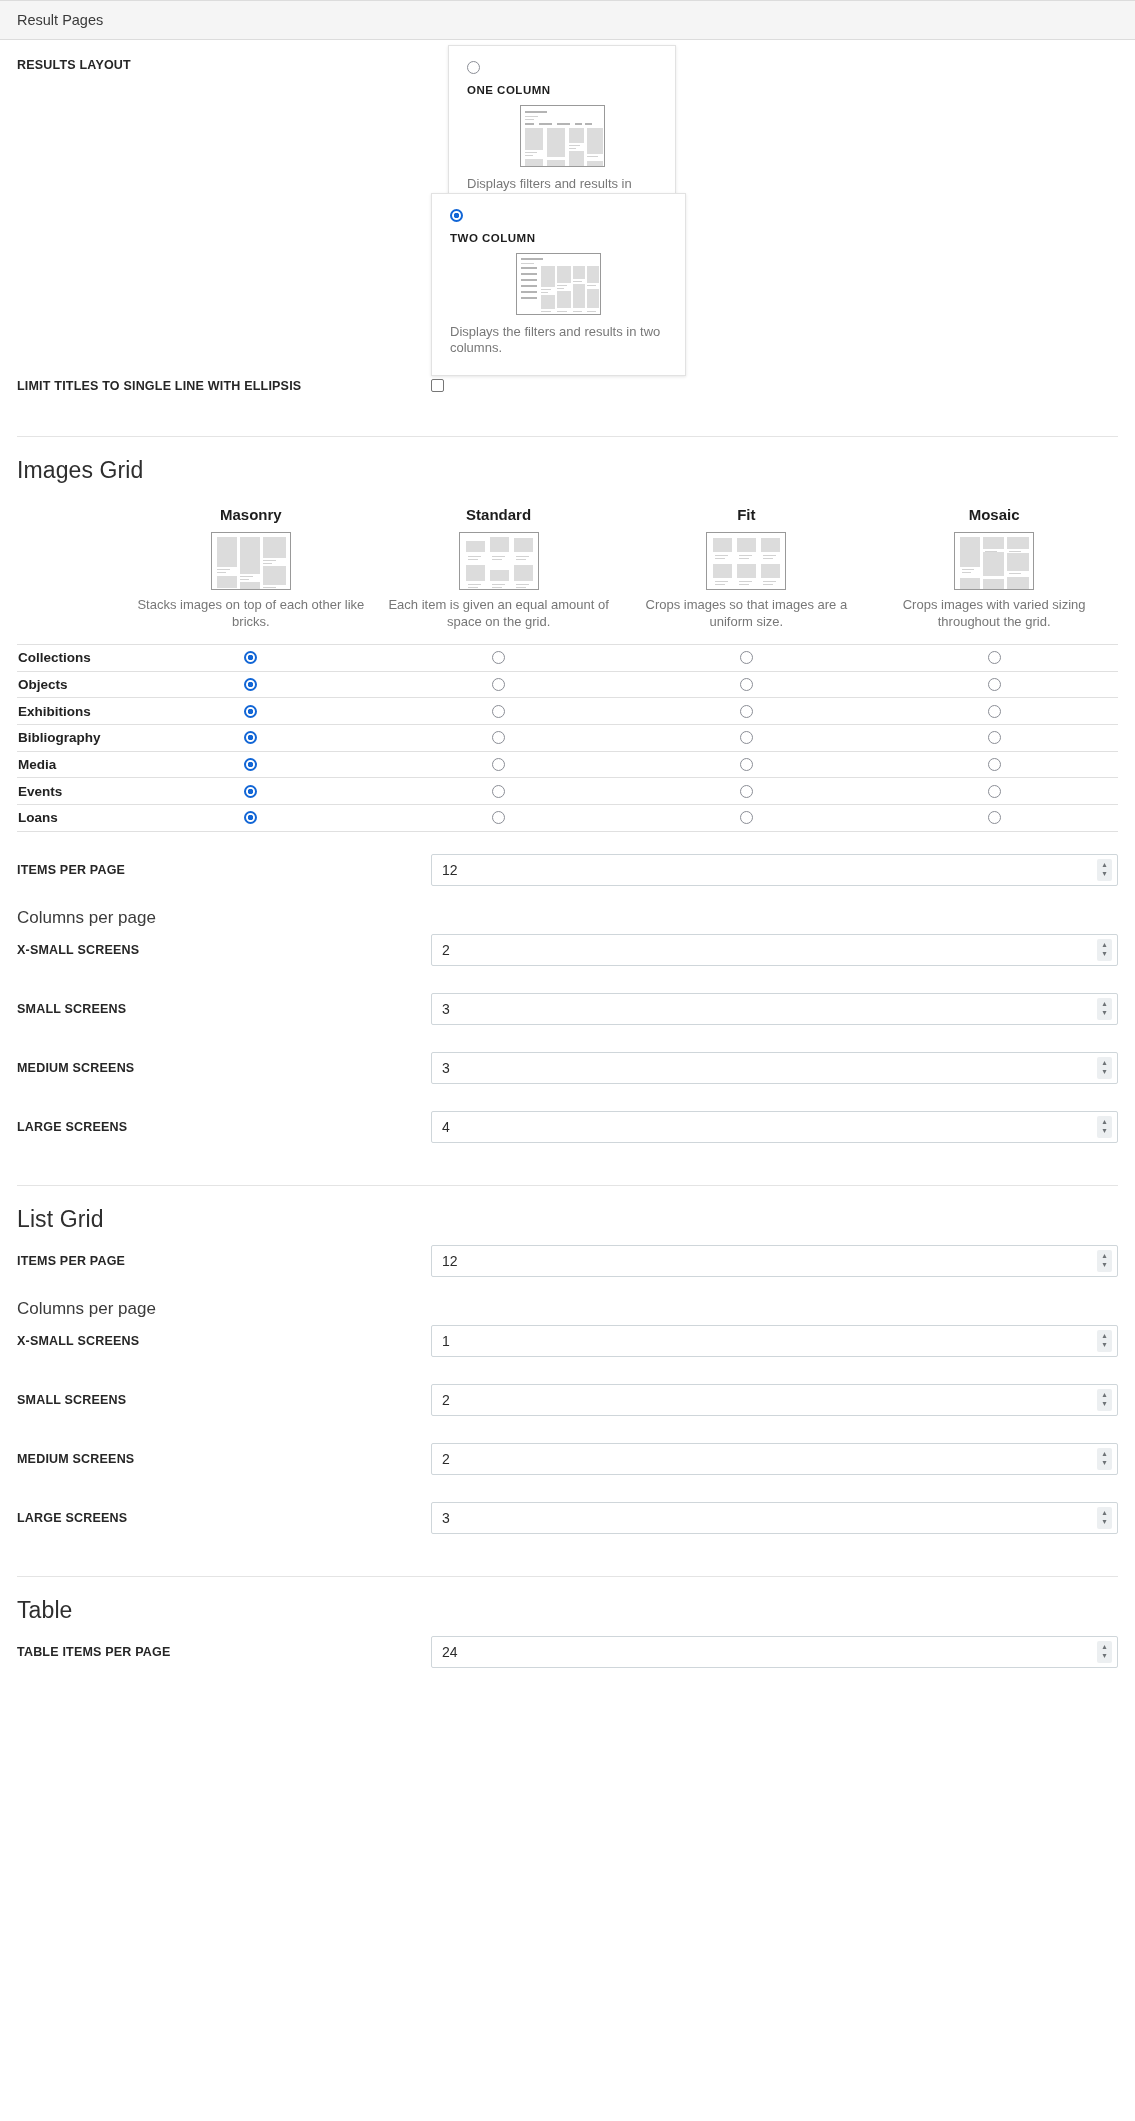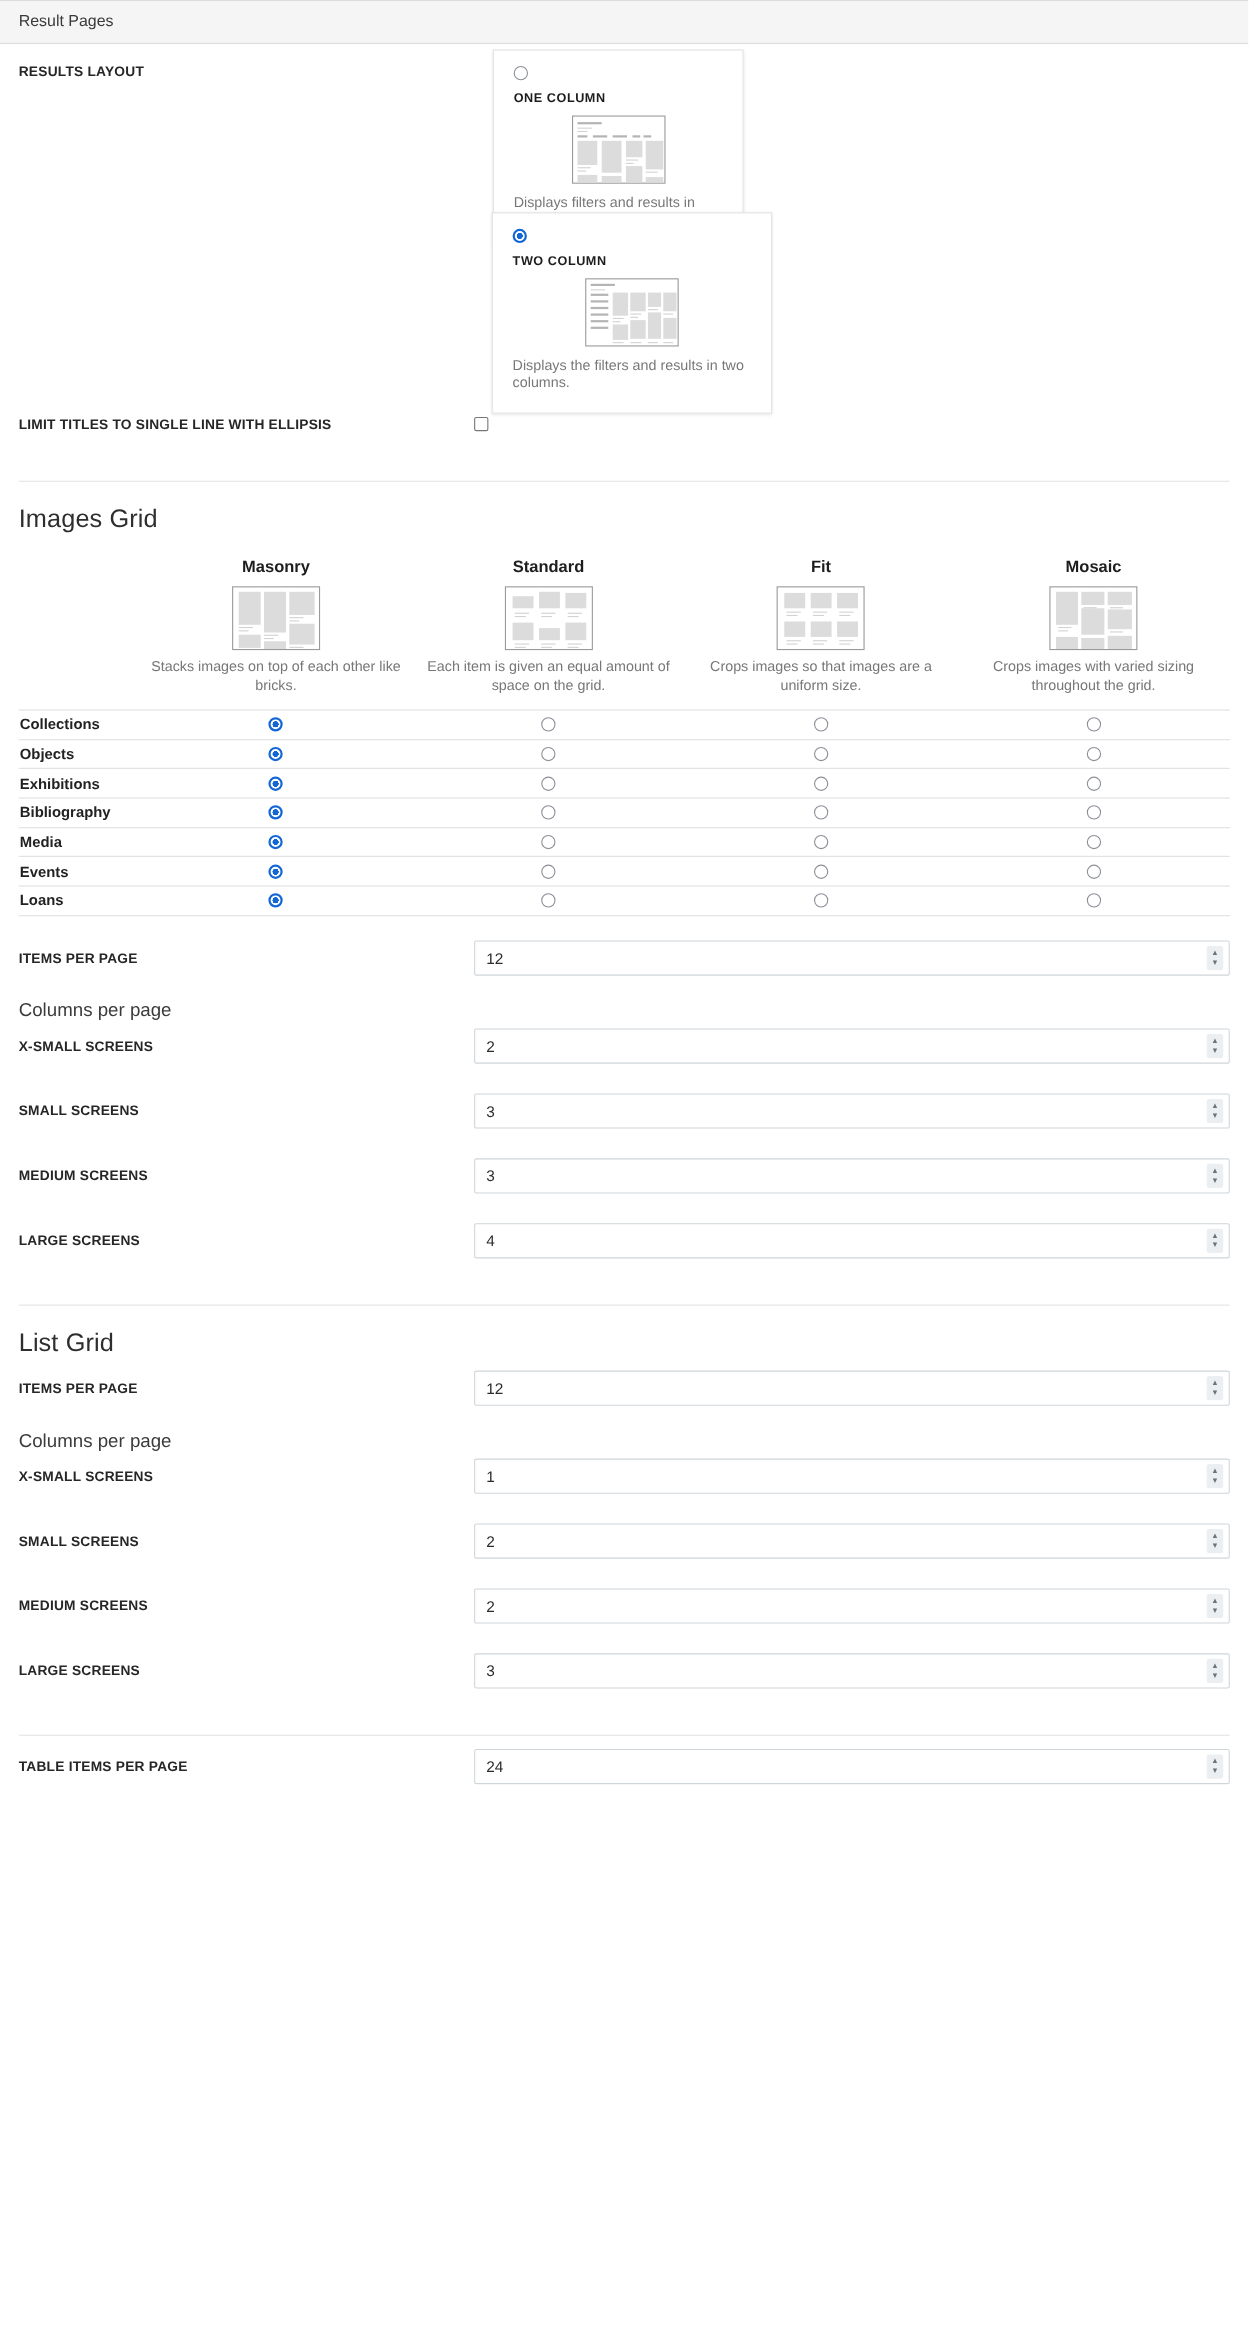--- a/index.html
+++ b/index.html
@@ -55,21 +55,21 @@
   }
   .layout-card {
     background: #ffffff;
     border: 1px solid #e2e2e2;
     box-shadow: 0 1px 3px rgba(0,0,0,.10);
     padding: 12px 18px 18px 18px;
     text-align: left;
     position: absolute;
   }
   .layout-card.one   { left: 17px;  top: 5px;   width: 228px; }
-  .layout-card.two   { left: 16px;   top: 153px; width: 255px; z-index: 3; }
+  .layout-card.two   { left: 0px;   top: 153px; width: 255px; z-index: 3; }
 
   .radio {
     width: 13px; height: 13px;
     border: 1px solid #8b8e96;
     border-radius: 50%;
     display: inline-block;
     background: #fff;
     vertical-align: middle;
   }
   .radio.checked {
@@ -646,20 +646,21 @@
       <input class="text-input" type="text" value="3" style="">
       <span class="spinner">
         <span>▴</span>
         <span>▾</span>
       </span>
     </div>
   </div>
 
   <div class="divider"></div>
 
+  <div class="section-title">Table</div>
 
   <div class="row" style="padding-top:12px;">
     <div class="lhs">
       <div class="field-label">TABLE ITEMS PER PAGE</div>
     </div>
     <div class="rhs num-wrap">
       <input class="text-input" type="text" value="24" style="">
       <span class="spinner">
         <span>▴</span>
         <span>▾</span>

